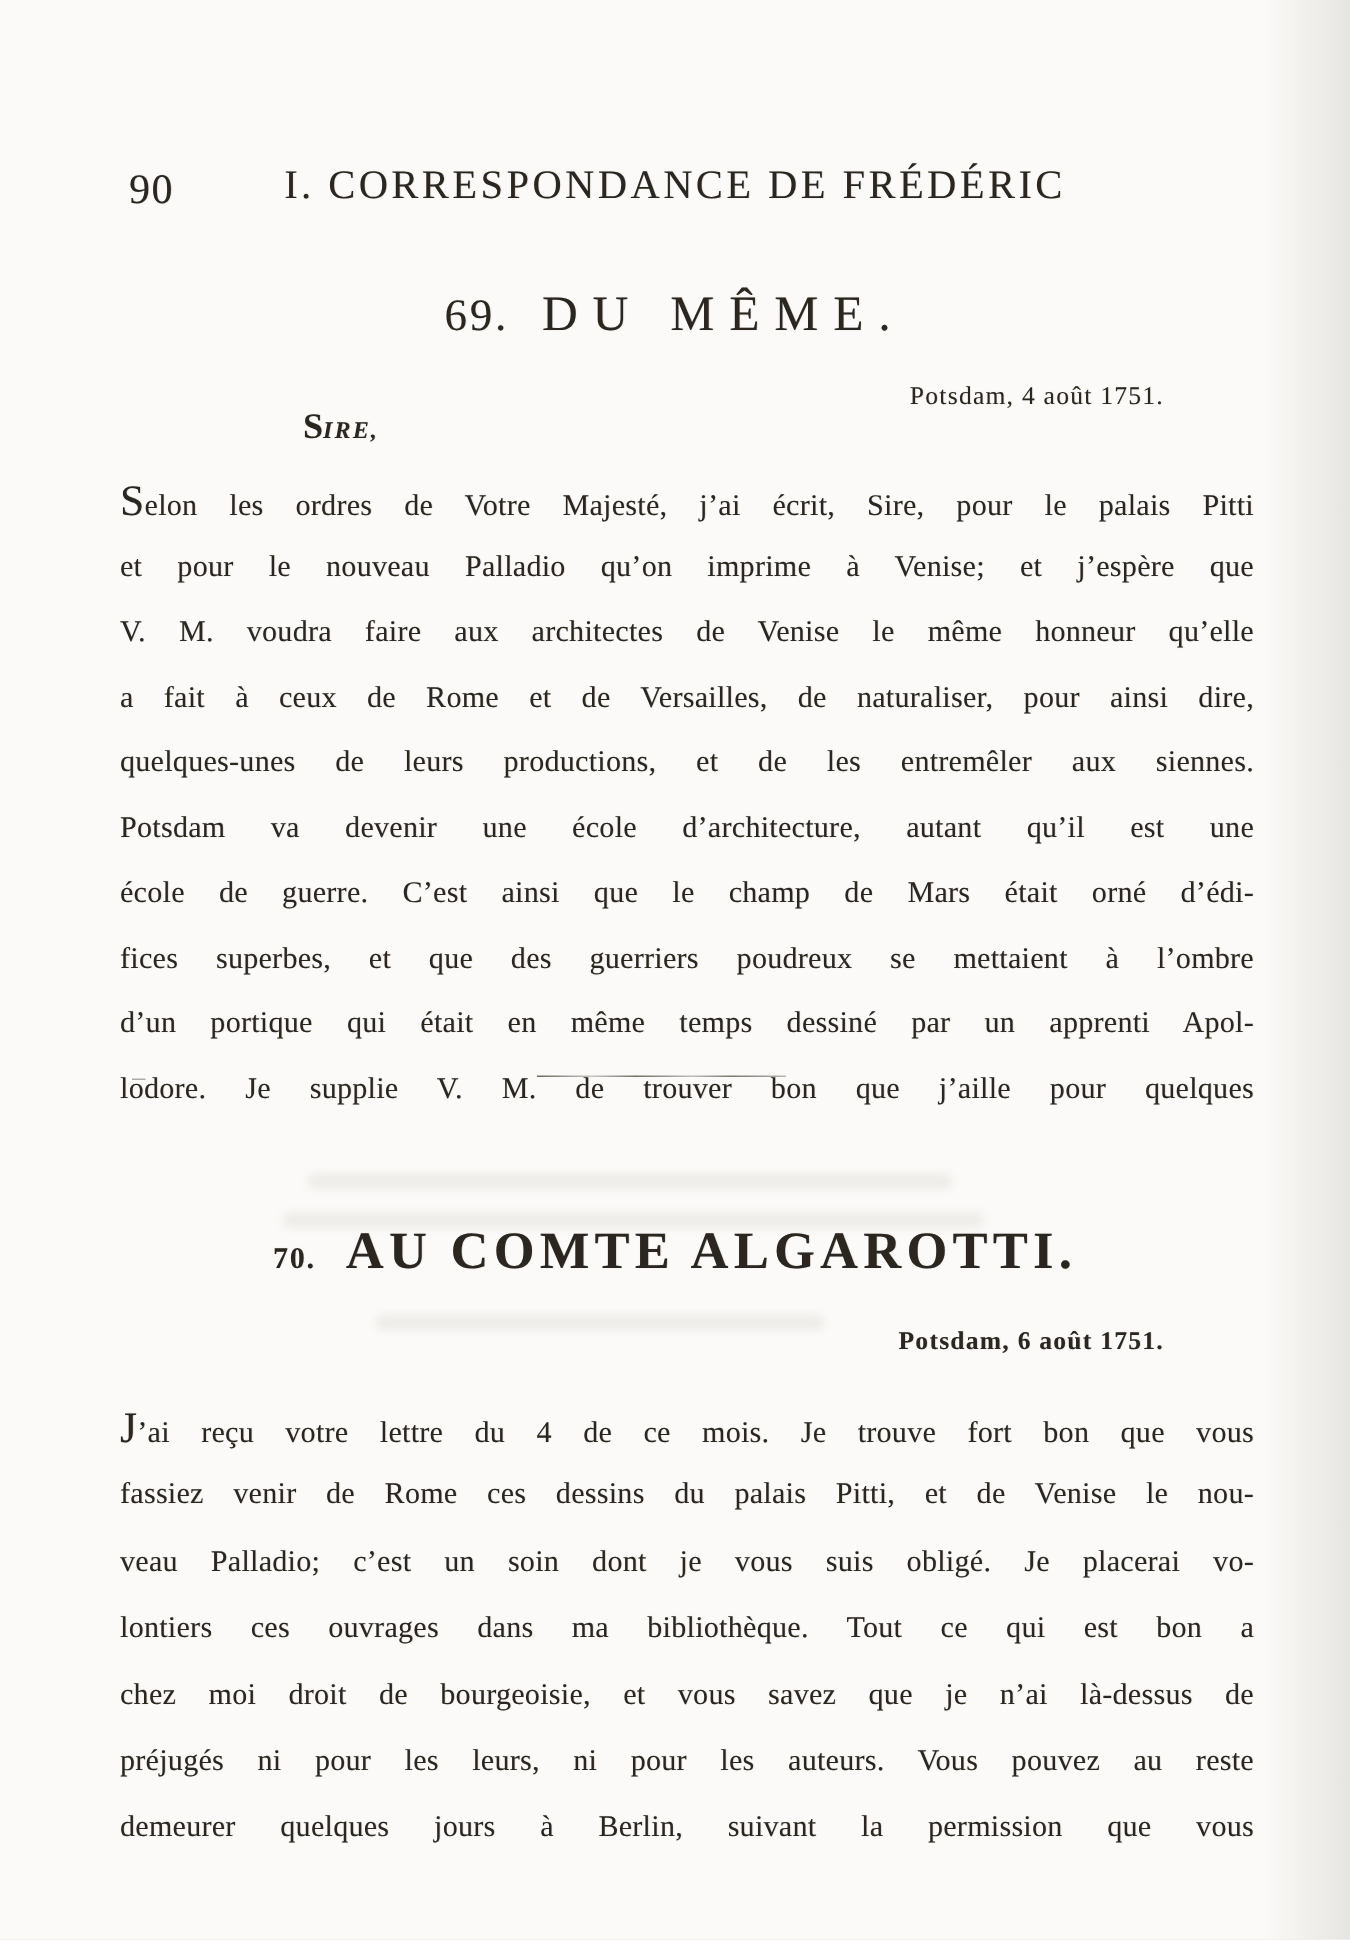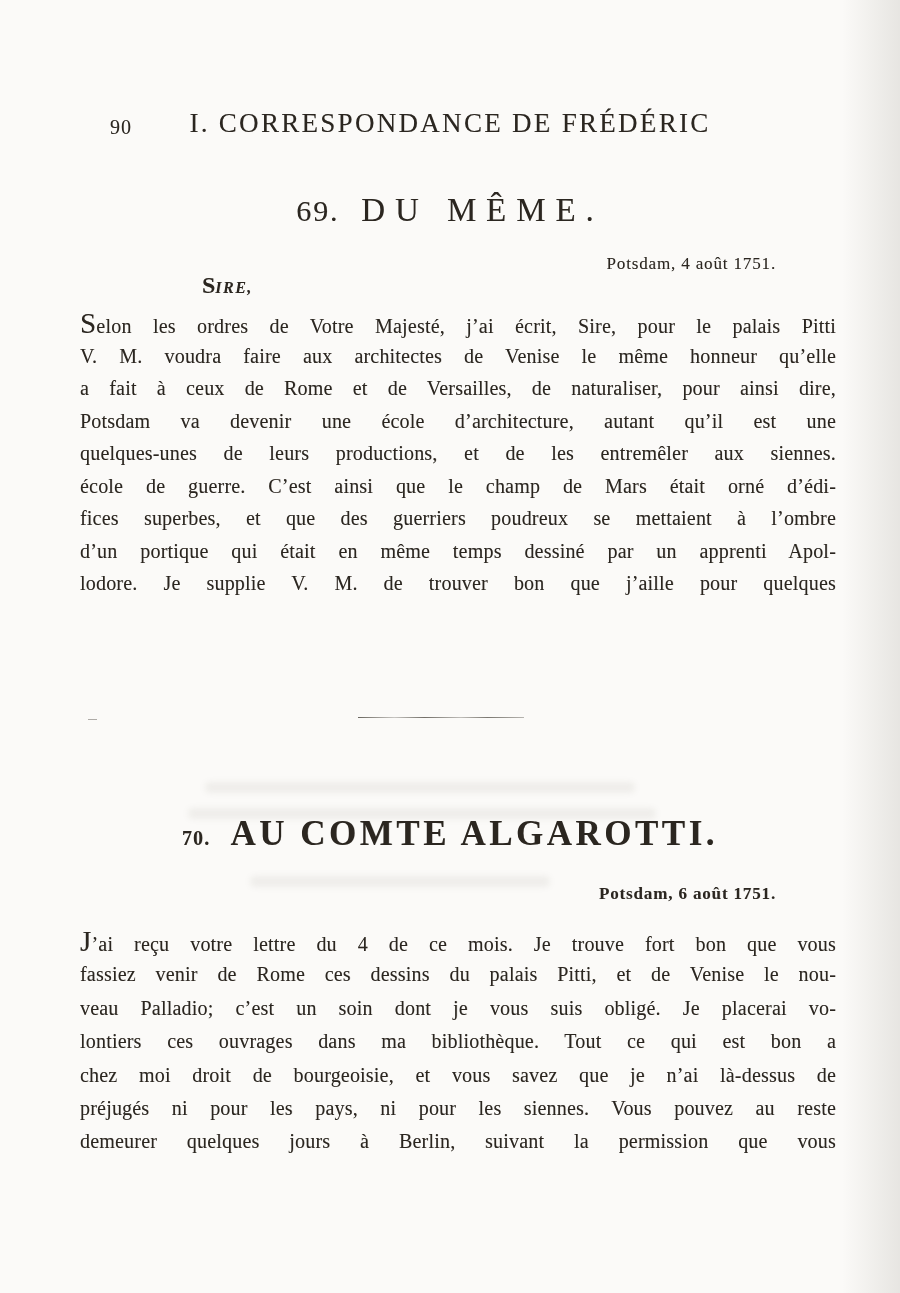--- a/index.html
+++ b/index.html
@@ -10,21 +10,21 @@
     background: #fbfaf8;
     font-family: "Liberation Serif", "DejaVu Serif", serif;
     color: #2b2620;
     overflow: hidden;
     text-shadow: 0.3px 0.3px 0.6px rgba(43,38,32,0.28);
   }
   
   .running-head { position: absolute; top: 106px; left: 0; right: 0; height: 36px; }
   .pagenum {
     position: absolute; left: 86px; top: 8px;
-    font-size: 20px; line-height: 26px; letter-spacing: 1px; margin-left: 24px;
+    font-size: 28px; line-height: 26px; letter-spacing: 1px;
   }
   .rh-title {
     position: absolute; left: 0; right: 0; top: 0;
     text-align: center;
     font-size: 27px; line-height: 34px;
     letter-spacing: 0.085em;
     white-space: nowrap;
   }
   
   .heading {
@@ -56,20 +56,21 @@
     position: absolute; left: 80px; width: 756px;
     font-size: 20px; letter-spacing: 0.2px;
   }
   .b69 { top: 307px; }
   .b70 { top: 925px; }
   .bl {
     text-align: justify;
     text-align-last: justify;
     height: 32.5px; line-height: 32.5px;
     overflow: hidden;
+    margin-top: 11px;
   }
   .b70 .bl { height: 33.4px; line-height: 33.4px; }
   .bl.short { text-align-last: left; }
   .dropcap { font-size: 29px; }
   
   .divider {
     position: absolute; top: 717px; left: 358px; width: 166px; height: 1px;
     background: linear-gradient(90deg,
       rgba(80,76,68,0.85) 0%, rgba(80,76,68,0.30) 22%,
       rgba(80,76,68,0.80) 40%, rgba(80,76,68,0.35) 62%,
@@ -105,24 +106,25 @@
   </header>
 
   <div class="heading h69"><span class="hnum">69.</span><span class="htitle">DU MÊME.</span></div>
 
   <div class="dateline d1">Potsdam, 4 août 1751.</div>
 
   <div class="salutation"><span class="sal-big">S</span><span class="sal-small">IRE,</span></div>
 
   <div class="body b69">
     <div class="bl"><span class="dropcap">S</span><span>elon les ordres de Votre Majesté, j’ai écrit, Sire, pour le palais Pitti</span></div>
+    <div class="bl">et pour le nouveau Palladio qu’on imprime à Venise;  et j’espère que</div>
     <div class="bl">V. M. voudra faire aux architectes de Venise le même honneur qu’elle</div>
     <div class="bl">a fait à ceux de Rome et de Versailles, de naturaliser, pour ainsi dire,</div>
+    <div class="bl">quelques-unes de leurs productions, et de les entremêler aux siennes.</div>
     <div class="bl">Potsdam va devenir une école d’architecture, autant qu’il est une</div>
-    <div class="bl">quelques-unes de leurs productions, et de les entremêler aux siennes.</div>
     <div class="bl">école de guerre. C’est ainsi que le champ de Mars était orné d’édi-</div>
     <div class="bl">fices superbes, et que des guerriers poudreux se mettaient à l’ombre</div>
     <div class="bl">d’un portique qui était en même temps dessiné par un apprenti Apol-</div>
     <div class="bl">lodore. Je supplie V. M. de trouver bon que j’aille pour quelques</div>
   </div>
 
   <div class="divider"></div>
   <div class="margin-dash"></div>
 
   <div class="ghost g1"></div>
@@ -132,18 +134,18 @@
   <div class="heading h70"><span class="hnum">70.</span><span class="htitle">AU COMTE ALGAROTTI.</span></div>
 
   <div class="dateline d2">Potsdam, 6 août 1751.</div>
 
   <div class="body b70">
     <div class="bl"><span class="dropcap">J</span><span>’ai reçu votre lettre du 4 de ce mois.  Je trouve fort bon que vous</span></div>
     <div class="bl">fassiez venir de Rome ces dessins du palais Pitti, et de Venise le nou-</div>
     <div class="bl">veau Palladio; c’est un soin dont je vous suis obligé.  Je placerai vo-</div>
     <div class="bl">lontiers ces ouvrages dans ma bibliothèque.  Tout ce qui est bon a</div>
     <div class="bl">chez moi droit de bourgeoisie, et vous savez que je n’ai là-dessus de</div>
-    <div class="bl">préjugés ni pour les pays, ni pour les siennes.  Vous pouvez au reste</div>
+    <div class="bl">préjugés ni pour les leurs, ni pour les auteurs.  Vous pouvez au reste</div>
     <div class="bl">demeurer quelques jours à Berlin, suivant la permission que vous</div>
   </div>
 
   <div class="edge-shade"></div>
 </div>
 
 </body></html>

